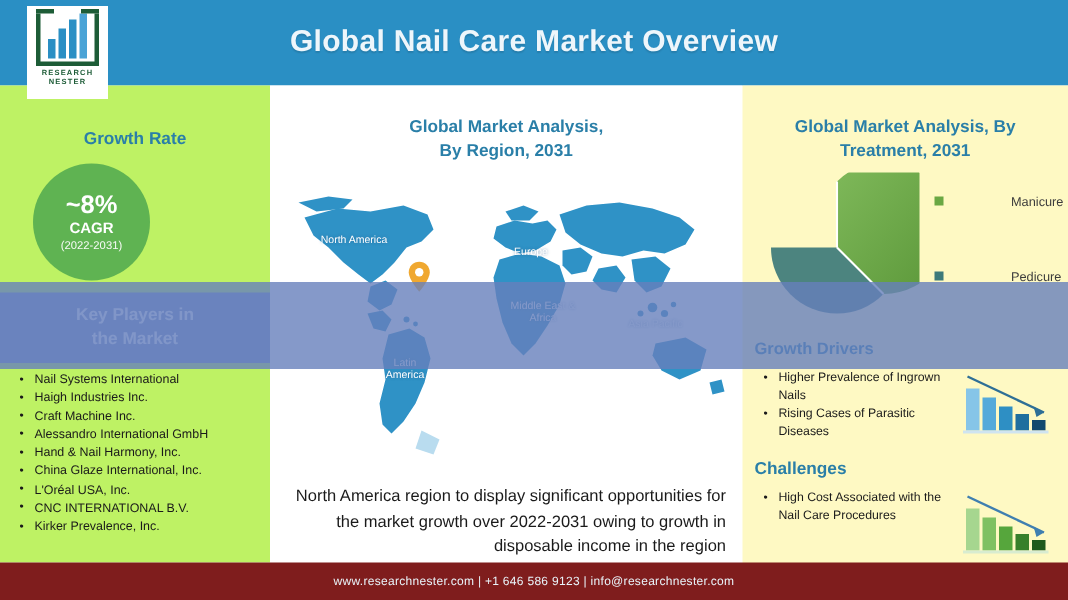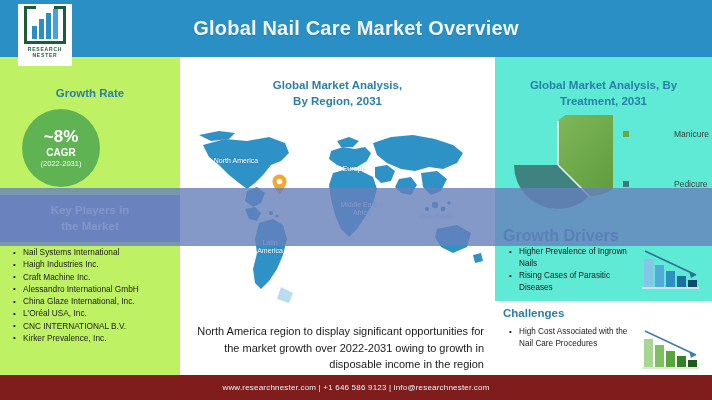--- a/index.html
+++ b/index.html
@@ -151,22 +151,22 @@
   .map-caption {
     position: absolute; left: 12px; top: 266px;
     width: 292px;
     font-size: 11px; color: #1a1a1a;
     text-align: right; line-height: 1.5;
   }
 
   
   .right-col {
     position: absolute; left: 495px; top: 57px;
-    width: 217px; height: 244px;
-    background: #5eead4;
+    width: 217px; height: 342px;
+    background: #fef9c3;
   }
   .treat-title {
     position: absolute; left: 6px; top: 20px; width: 205px;
     line-height: 1.4;
   }
   .pie-wrap {
     position: absolute; left: 8px; top: 58px;
     width: 110px; height: 100px;
   }
   .pie-wrap svg { display: block; }
@@ -176,21 +176,21 @@
   }
   .legend-row {
     display: flex; align-items: center;
     margin-bottom: 40px;
   }
   .legend-swatch {
     width: 6px; height: 6px; margin-right: 5px; flex: none;
   }
   .legend-text { font-size: 8.5px; color: #3c3c3c; padding-left: 40px; }
 
-  .drivers-title { position: absolute; left: 8px; top: 170px; font-size: 16px; font-weight: bold; color: #2a7fa8; text-align: left; }
+  .drivers-title { position: absolute; left: 8px; top: 170px; font-size: 11px; font-weight: bold; color: #2a7fa8; text-align: left; }
   .drivers-list {
     position: absolute; left: 12px; top: 189px;
     width: 130px; list-style: none;
   }
   .challenges-title { position: absolute; left: 8px; top: 250px; font-size: 11.5px; font-weight: bold; color: #2a7fa8; text-align: left; }
   .challenges-list {
     position: absolute; left: 12px; top: 269px;
     width: 130px; list-style: none;
   }
   .drivers-list li, .challenges-list li {
@@ -273,20 +273,21 @@
         <div>Key Players in</div>
         <div>the Market</div>
       </div>
     </div>
 
     <ul class="kp-list">
       <li>Nail Systems International</li>
       <li>Haigh Industries Inc.</li>
       <li>Craft Machine Inc.</li>
       <li>Alessandro International GmbH</li>
+      <li>Hand &amp; Nail Harmony, Inc.</li>
       <li>China Glaze International, Inc.</li>
       <li>L'Oréal USA, Inc.</li>
       <li>CNC INTERNATIONAL B.V.</li>
       <li>Kirker Prevalence, Inc.</li>
     </ul>
   </div>
 
   <div class="center-col">
     <div class="sec-label region-title">
       <div>Global Market Analysis,</div>

